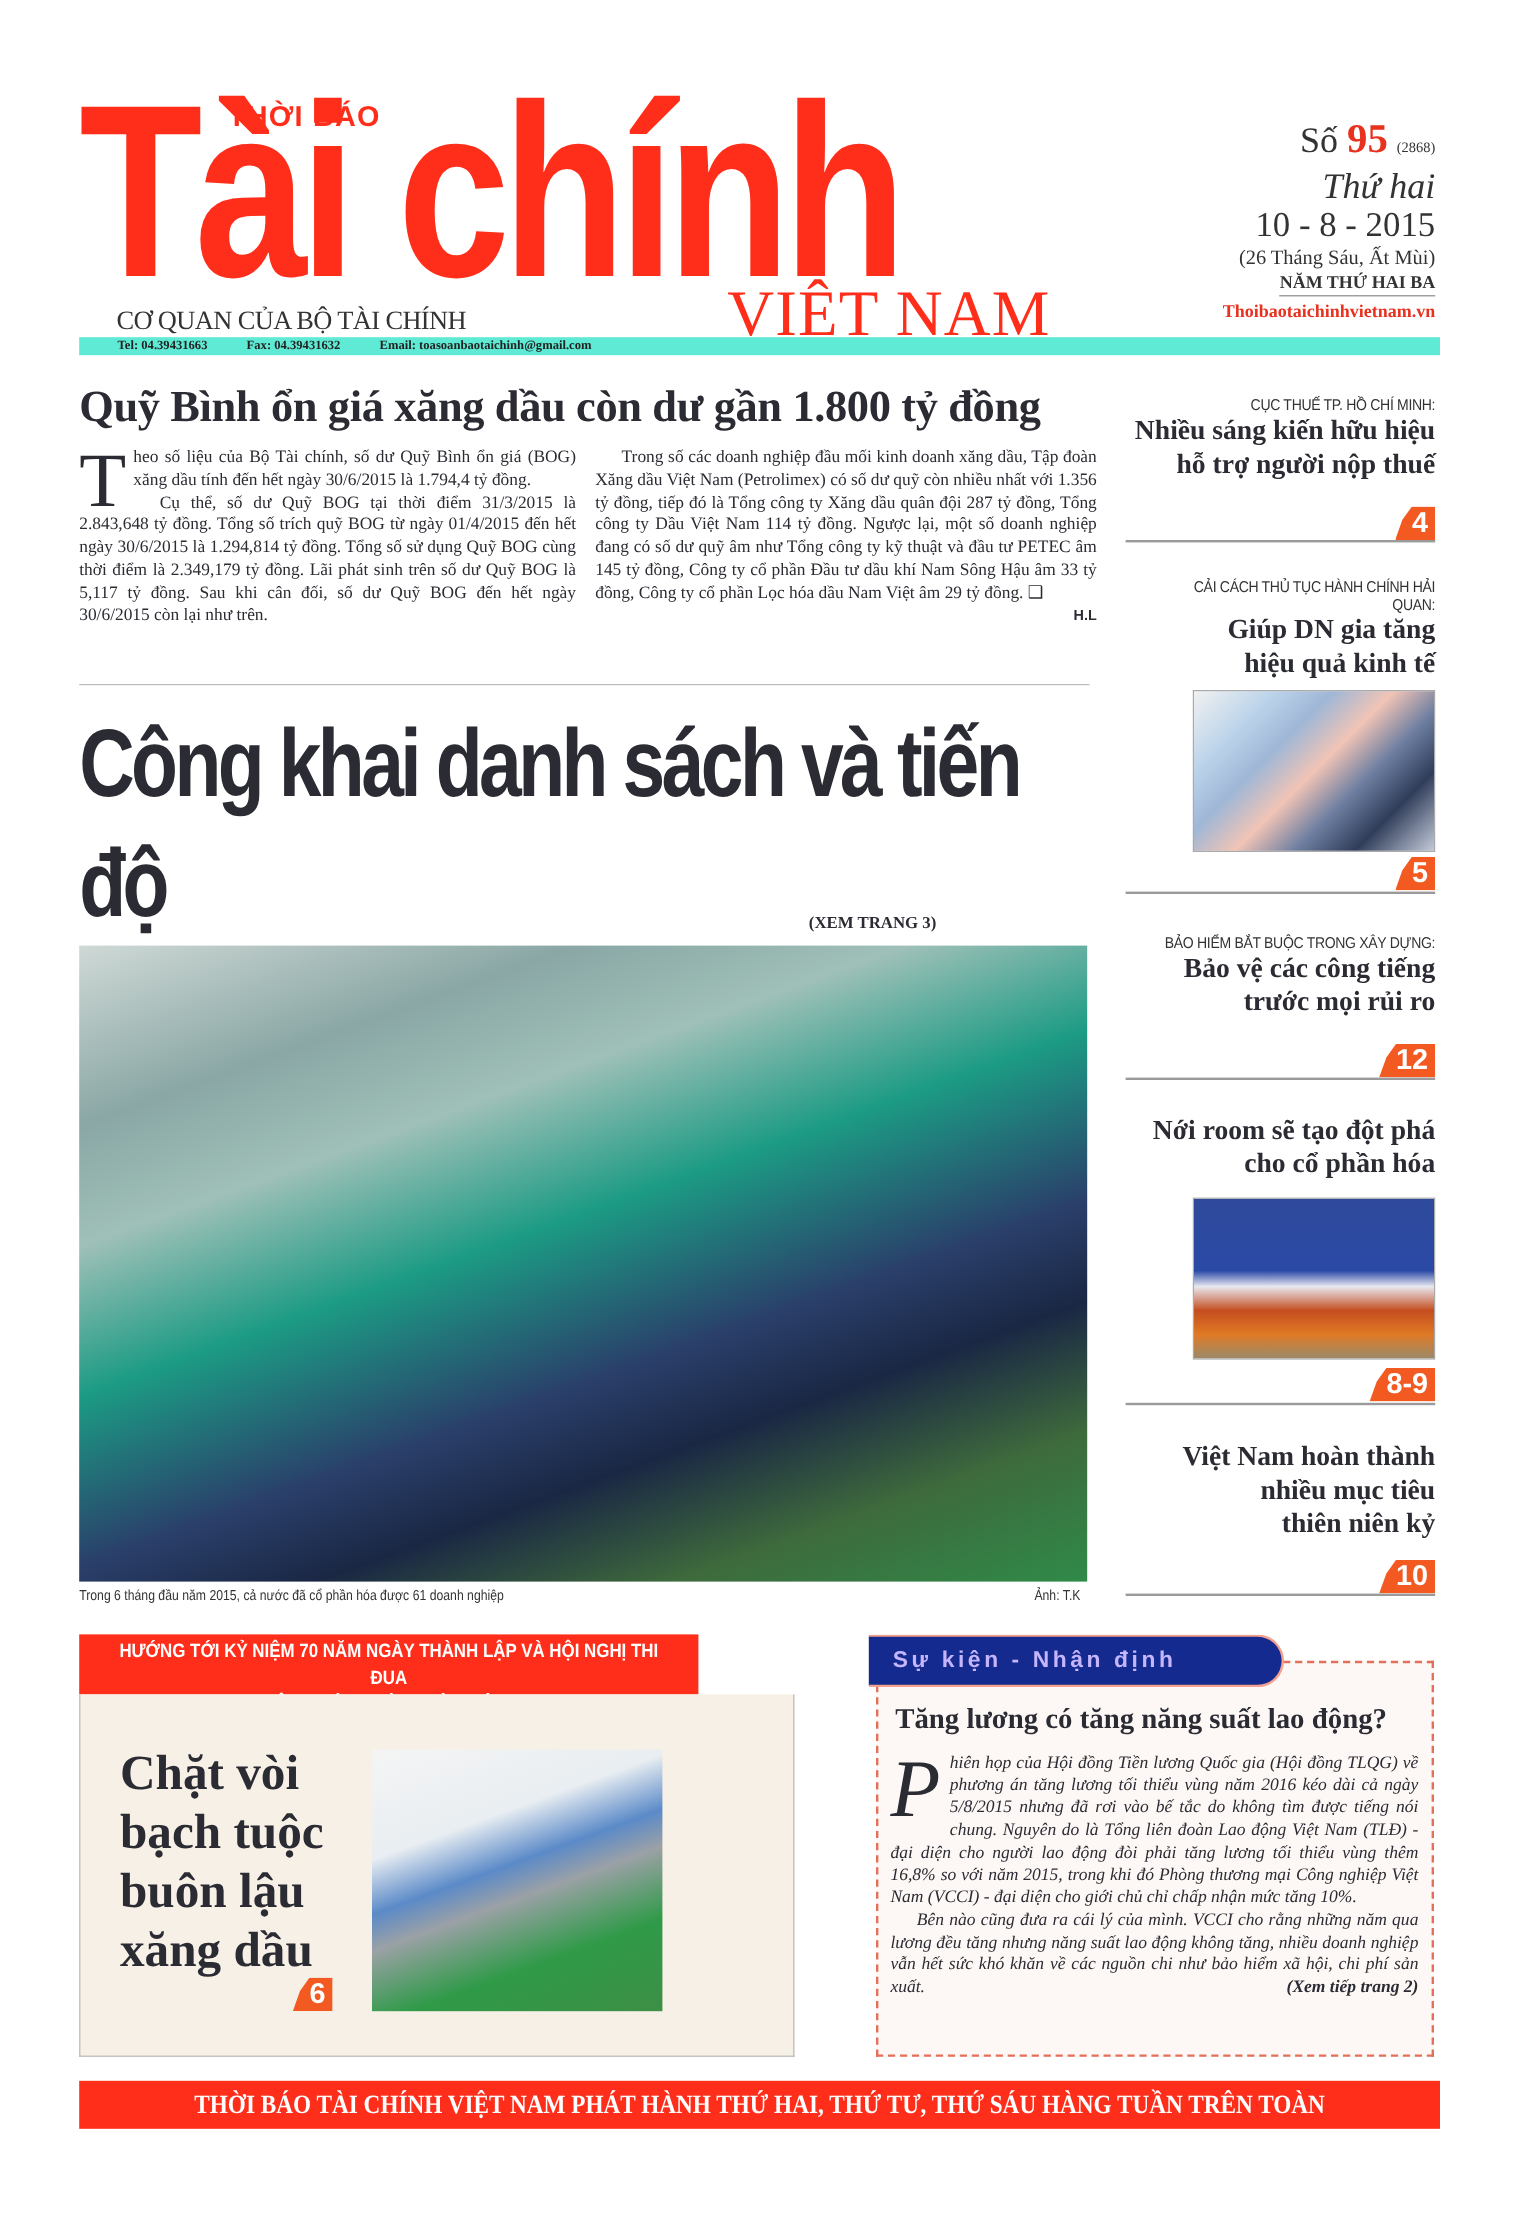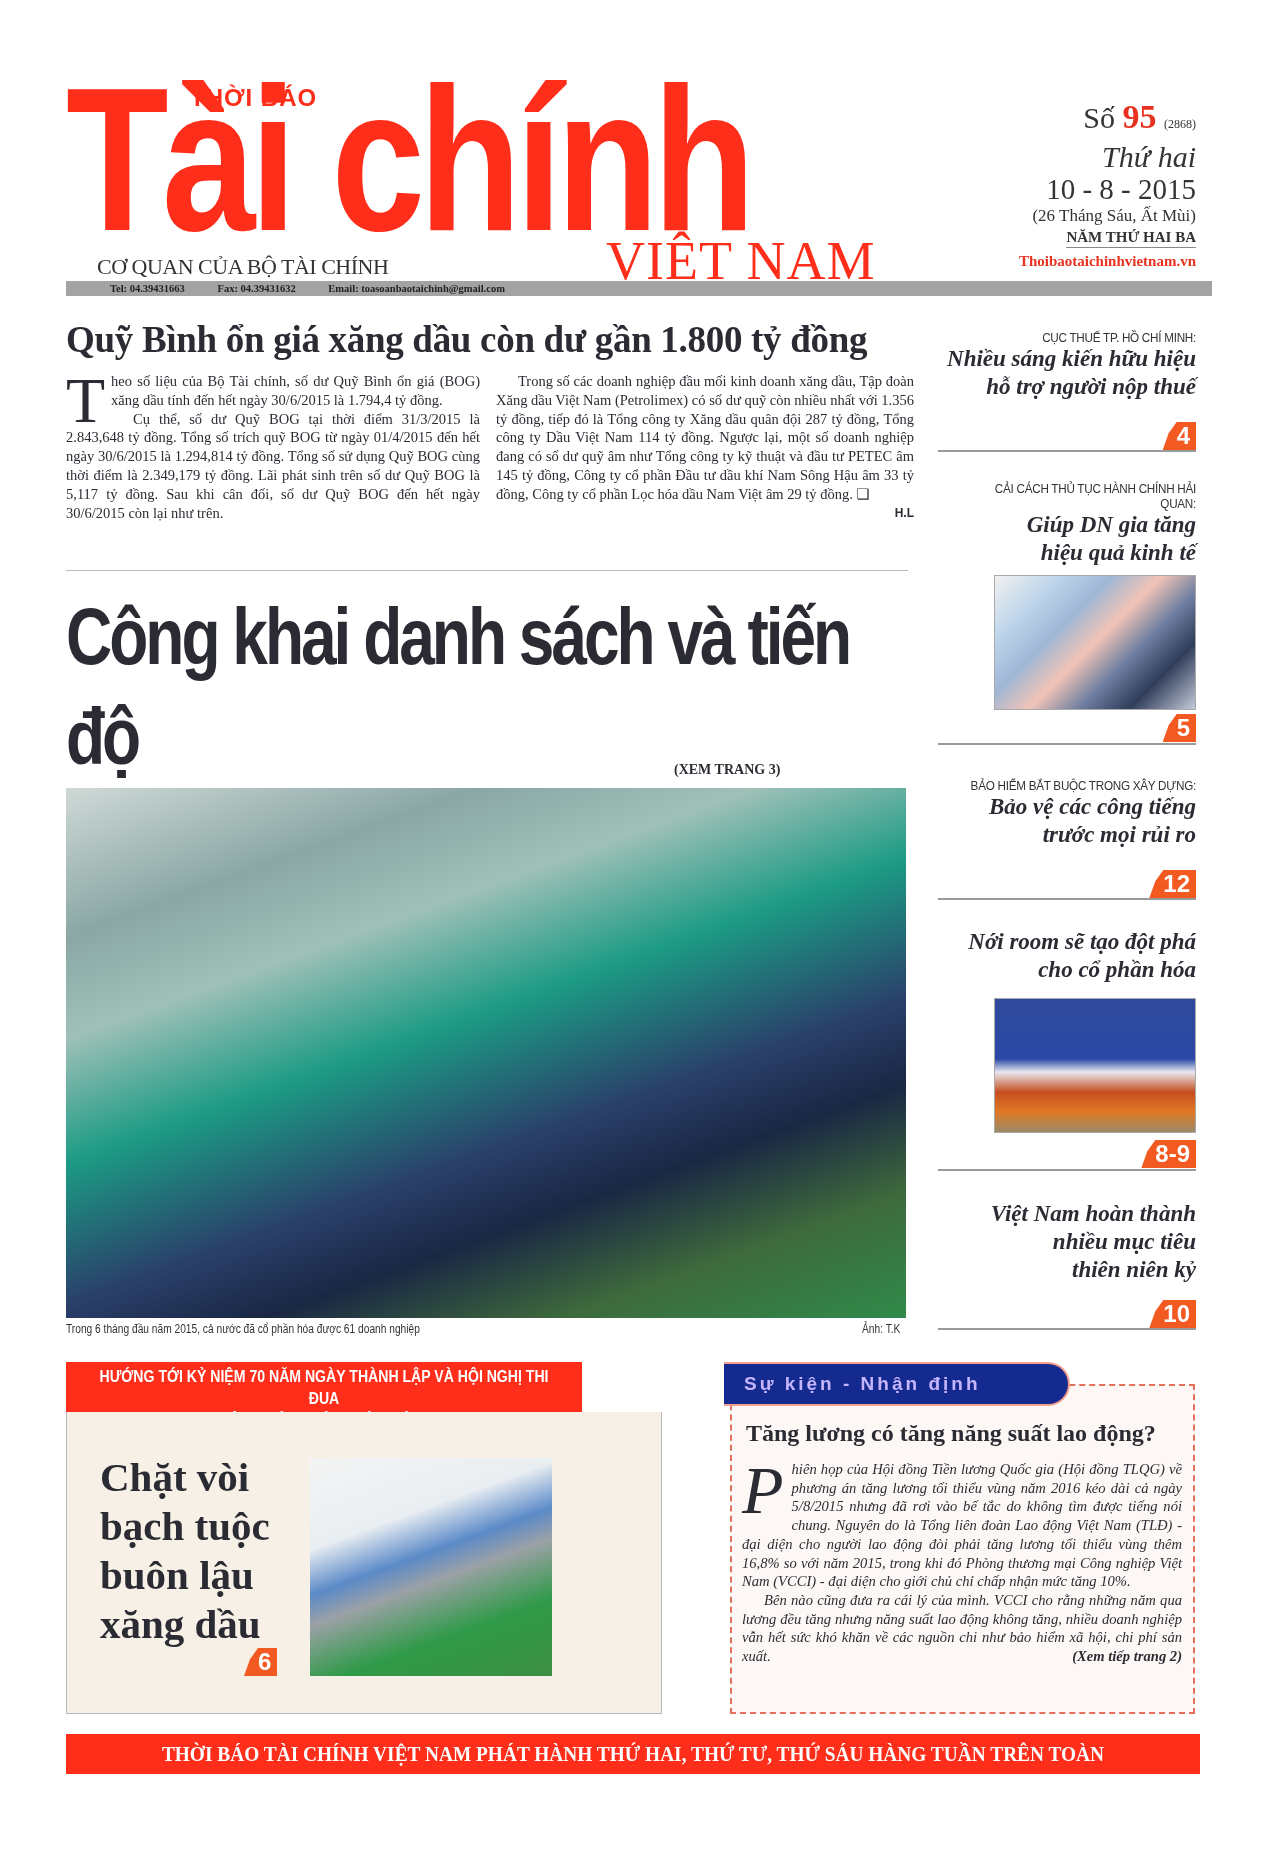--- a/index.html
+++ b/index.html
@@ -3,21 +3,21 @@
 <meta charset="utf-8">
 <style>
   html,body{margin:0;padding:0;background:#fff;}
   body{width:1280px;height:1854px;position:relative;overflow:hidden;font-family:"Liberation Serif",serif;color:#2b2b33;}
   .abs{position:absolute;}
   
   .mast-big{left:66px;top:68px;font-family:"Liberation Sans",sans-serif;font-weight:bold;color:#ff2e1a;font-size:168px;line-height:150px;letter-spacing:-6px;transform:scaleY(1.22);transform-origin:top left;}
   .mast-thoi{left:190px;top:84px;font-family:"Liberation Sans",sans-serif;font-weight:bold;color:#ff2e1a;font-size:24px;letter-spacing:1px;}
   .mast-vn{left:606px;top:234px;font-family:"Liberation Serif",serif;color:#ff2e1a;font-size:54px;line-height:54px;letter-spacing:1px;}
   .mast-sub{left:97px;top:254px;font-family:"Liberation Serif",serif;font-size:22px;color:#333;letter-spacing:-0.5px;text-align:right;}
-  .infobar{left:66px;top:281px;width:1134px;height:15px;background:#a3a3a3;font-family:"Liberation Serif",serif;font-weight:bold;font-size:10.5px;line-height:15px;color:#222;padding-left:12px;}
+  .infobar{left:66px;top:281px;width:1134px;height:15px;background:#5eead4;font-family:"Liberation Serif",serif;font-weight:bold;font-size:10.5px;line-height:15px;color:#222;}
   .infobar span{margin-left:30px;}
   .infobar span:first-child{margin-left:32px;}
   .issue{right:84px;top:100px;text-align:right;font-family:"Liberation Serif",serif;color:#333;}
   .issue .l1{font-size:30px;line-height:34px;}
   .issue .num{color:#e8311f;font-weight:bold;font-size:34px;}
   .issue .paren{font-size:12px;}
   .issue .day{font-style:italic;font-size:30px;line-height:32px;text-align:right;}
   .issue .date{font-size:29px;line-height:32px;}
   .issue .lunar{font-size:17px;line-height:22px;}
   .issue .year{font-weight:bold;font-size:15px;line-height:20px;border-bottom:1px solid #888;display:inline-block;text-align:center;}
@@ -33,21 +33,21 @@
   .hr1{left:66px;top:570px;width:842px;height:1px;background:#bbb;}
   
   .mainhead{left:66px;top:586px;width:860px;font-family:"Liberation Sans",sans-serif;font-weight:bold;font-size:64px;line-height:80px;color:#2b2b33;letter-spacing:-3px;transform:scaleY(1.25);transform-origin:top left;}
   .xem3{left:674px;top:762px;font-family:"Liberation Serif",serif;font-weight:bold;font-size:14px;}
   .photo-main{left:66px;top:788px;width:840px;height:530px;background:linear-gradient(160deg,#cfd9d6 0%,#8aa7a5 18%,#9fc0b8 30%,#1c9b84 45%,#2a3f6a 62%,#1a2744 72%,#3e6a3c 85%,#2f8a49 100%);}
   .caption{left:66px;top:1322px;font-family:"Liberation Sans",sans-serif;font-size:12px;color:#333;transform:scaleX(0.85);transform-origin:left;}
   .credit{left:862px;top:1322px;font-family:"Liberation Sans",sans-serif;font-size:12px;color:#333;transform:scaleX(0.85);transform-origin:left;}
   
   .side{right:84px;text-align:right;width:260px;}
   .kicker{font-family:"Liberation Sans",sans-serif;font-size:13px;color:#333;letter-spacing:-0.3px;transform:scaleX(0.9);transform-origin:right;}
-  .stitle{font-family:"Liberation Serif",serif;font-weight:bold;font-size:23px;line-height:28px;color:#2b2b33;font-style:italic;}
+  .stitle{font-family:"Liberation Serif",serif;font-weight:bold;font-size:23px;line-height:28px;color:#2b2b33;}
   .pg{position:absolute;right:84px;height:28px;background:#f35a22;color:#fff;font-family:"Liberation Sans",sans-serif;font-weight:bold;font-size:24px;line-height:28px;text-align:center;padding:0 6px 0 14px;clip-path:polygon(14px 0,100% 0,100% 100%,0 100%,0 100%,6px 40%);}
   .sidehr{position:absolute;left:938px;width:258px;height:2px;background:#9a9a9a;}
   .thumb{position:absolute;right:84px;width:200px;border:1px solid #aaa;}
   .thumb1{top:575px;height:133px;background:linear-gradient(135deg,#f1f1f1 0%,#bcd4ea 20%,#9fb7d6 35%,#f1c4b6 50%,#6e7fa1 65%,#303d5a 80%,#c3cad9 100%);}
   .thumb2{top:998px;height:133px;background:linear-gradient(180deg,#2f4a9b 0%,#2a49a6 45%,#e8e8f0 55%,#c54d1f 70%,#e07a25 85%,#9b8a6a 100%);}
   
   .redbar{left:66px;top:1362px;width:516px;height:50px;background:#ff2e1a;color:#fff;font-family:"Liberation Sans",sans-serif;font-weight:bold;font-size:16px;line-height:22px;text-align:center;padding-top:4px;box-sizing:border-box;transform-origin:center;}
   .redbar div{transform:scaleX(0.88);}
   .beige{left:66px;top:1412px;width:596px;height:302px;background:#f7f0e6;border:1px solid #b8b8b8;border-top:none;box-sizing:border-box;}
   .chat{left:100px;top:1453px;font-family:"Liberation Serif",serif;font-weight:bold;font-size:41px;line-height:49px;color:#2b2b33;}

